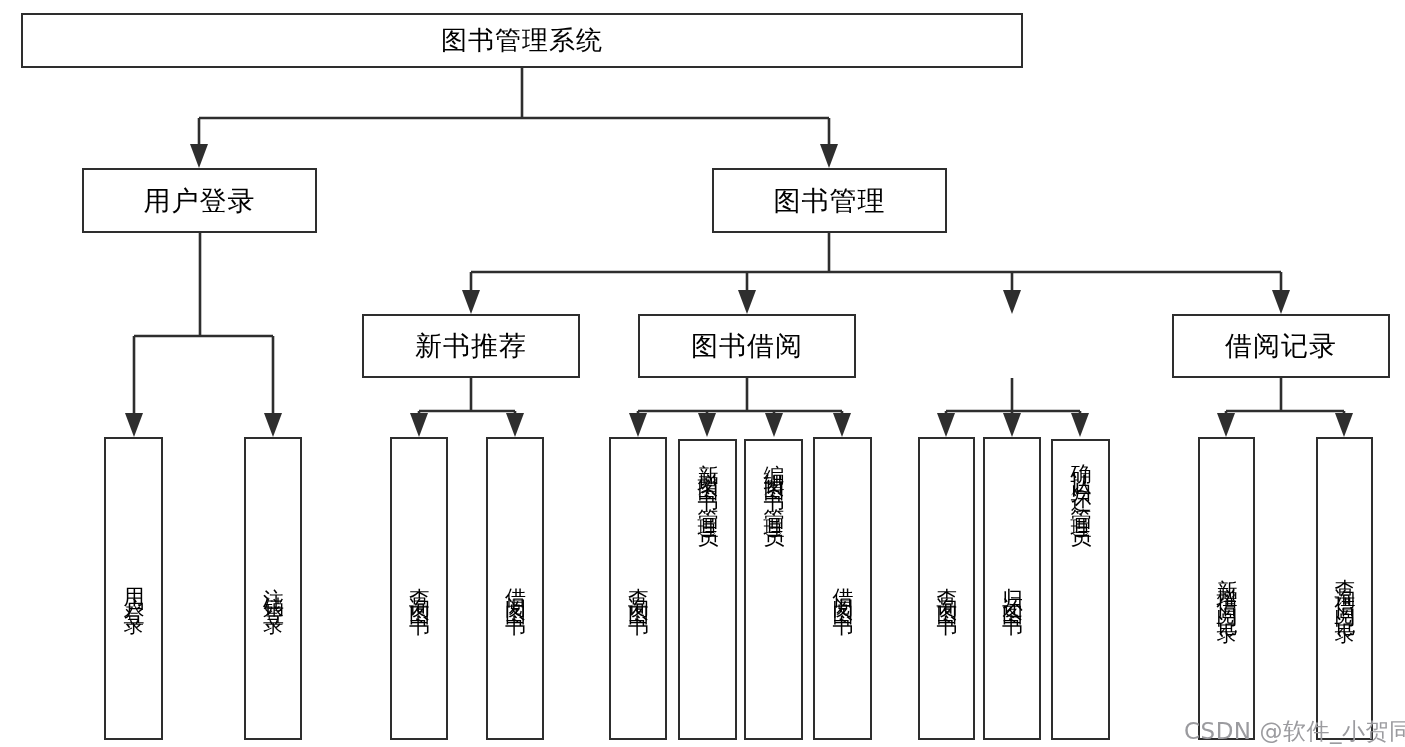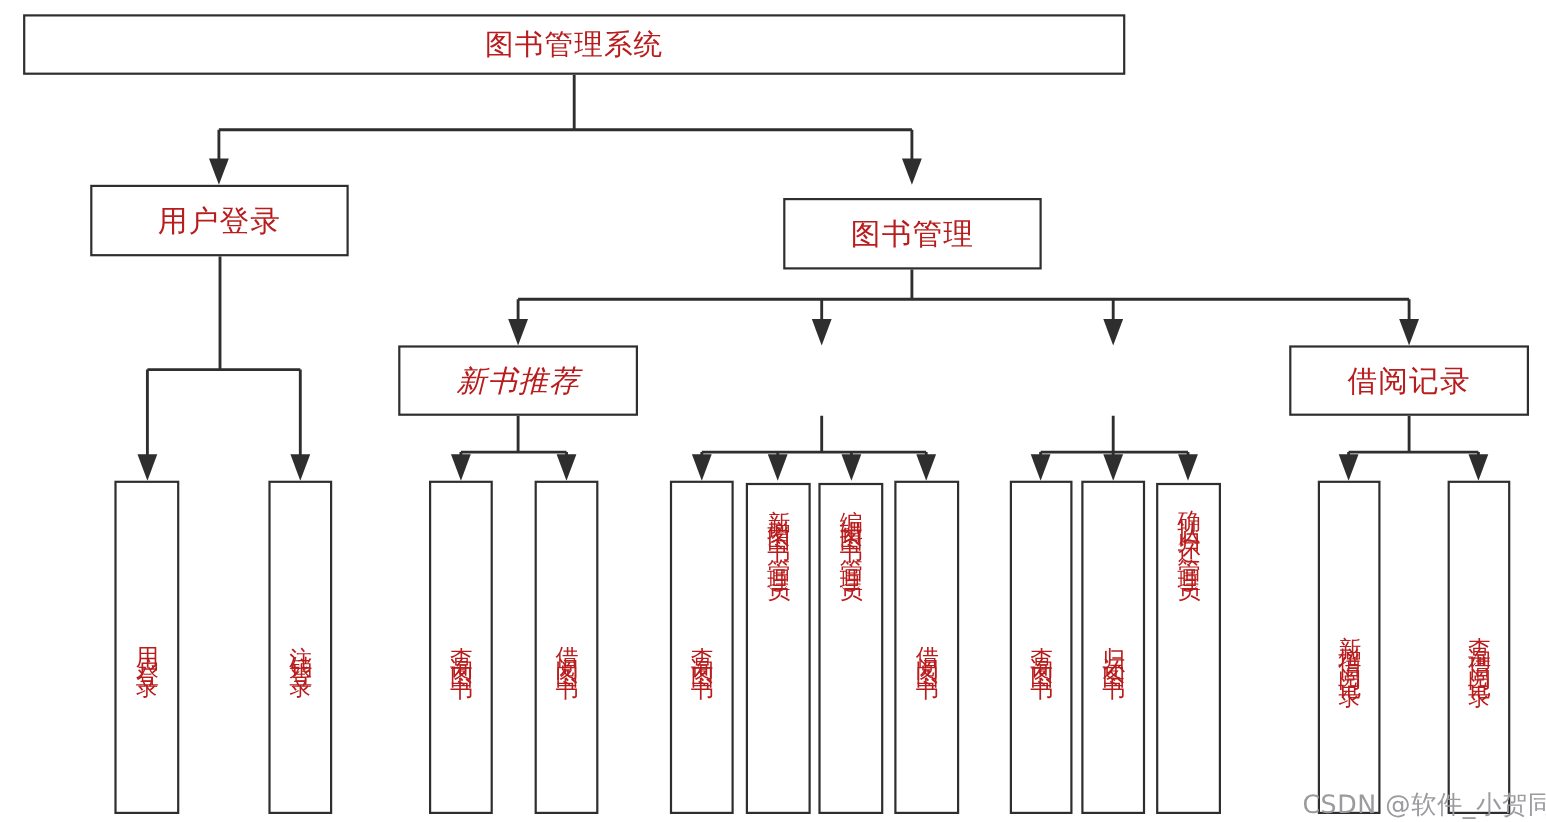--- a/index.html
+++ b/index.html
@@ -15,21 +15,21 @@
     position: absolute;
     left: 0; top: 0;
     width: 1405px; height: 747px;
     z-index: 1;
   }
   .node {
     position: absolute;
     box-sizing: border-box;
     background: #ffffff;
     border: 2.5px solid #2e2e2e;
-    color: #b91c1c;
+    color: #000000;
     display: flex;
     align-items: center;
     justify-content: center;
     z-index: 2;
   }
   .hnode {
     font-size: 27px;
     letter-spacing: 1px;
     white-space: nowrap;
   }
@@ -102,23 +102,24 @@
       <polygon points="1003,413 1021,413 1012,437"></polygon>
       <polygon points="1071,413 1089,413 1080,437"></polygon>
       <polygon points="1217,413 1235,413 1226,437"></polygon>
       <polygon points="1335,413 1353,413 1344,437"></polygon>
     </g>
   </svg>
 
   <div class="node hnode root-node" style="left:21px; top:13px; width:1002px; height:55px;">图书管理系统</div>
 
   <div class="node hnode" style="left:82px; top:168px; width:235px; height:65px;">用户登录</div>
-  <div class="node hnode" style="left:712px; top:168px; width:235px; height:65px;margin-top:12px;">图书管理</div>
+  <div class="node hnode" style="left:712px; top:168px; width:235px; height:65px;">图书管理</div>
 
-  <div class="node hnode" style="left:362px; top:314px; width:218px; height:64px;font-style:italic;">新书推荐</div>
+  <div class="node hnode" style="left:362px; top:314px; width:218px; height:64px;">新书推荐</div>
+  <div class="node hnode" style="left:638px; top:314px; width:218px; height:64px;">图书借阅</div>
   <div class="node hnode" style="left:1172px; top:314px; width:218px; height:64px;">借阅记录</div>
 
   <div class="node vnode" style="left:104px; top:437px; width:59px; height:303px;">用户登录</div>
   <div class="node vnode" style="left:244px; top:437px; width:58px; height:303px;">注销登录</div>
 
   <div class="node vnode" style="left:390px; top:437px; width:58px; height:303px;">查询图书</div>
   <div class="node vnode" style="left:486px; top:437px; width:58px; height:303px;">借阅图书</div>
 
   <div class="node vnode" style="left:609px; top:437px; width:58px; height:303px;">查询图书</div>
   <div class="node vnode tall-text" style="left:678px; top:439px; width:59px; height:301px;">新增图书（管理员）</div>

